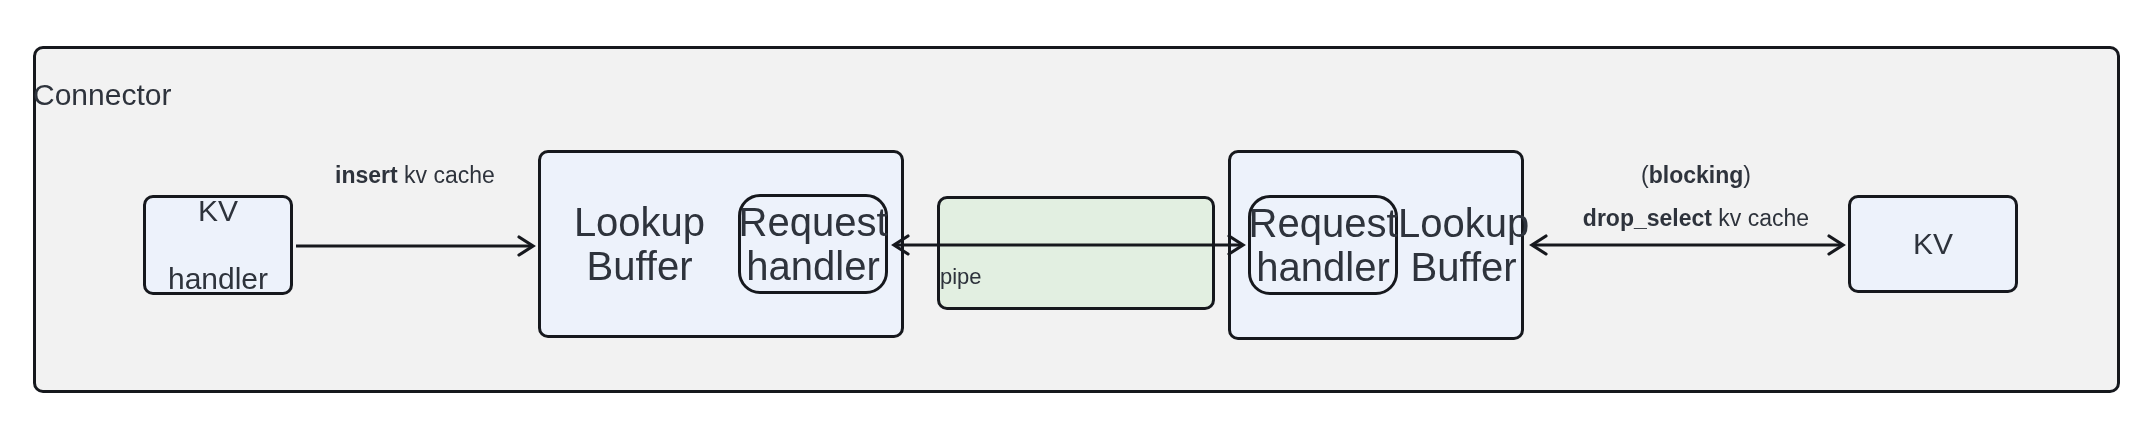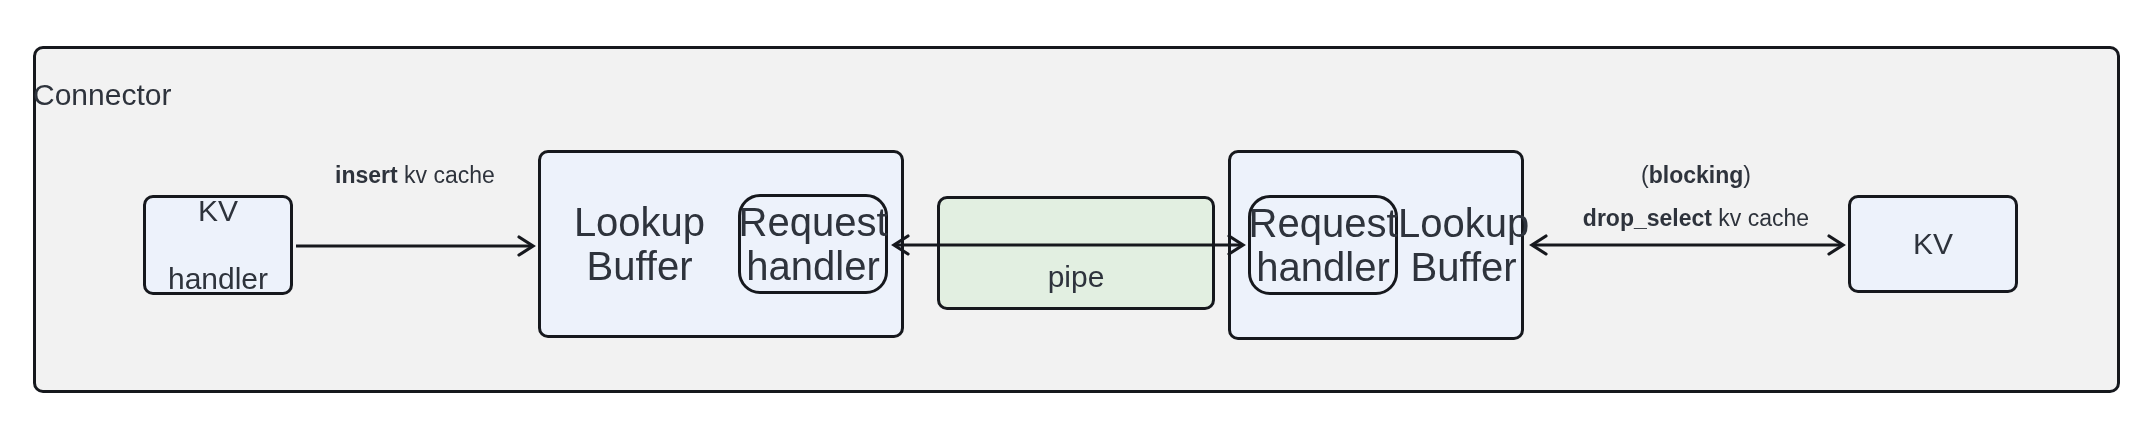--- a/index.html
+++ b/index.html
@@ -91,22 +91,22 @@
     left:937px; top:196px;
     width:278px; height:114px;
     background:var(--pipe-fill);
     border:3px solid var(--border);
     border-radius:10px;
   }
   .pipe-label{
     position:absolute;
     left:0; bottom:12px;
     width:100%;
-    text-align:center;
-    font-size:30px;
+    text-align:left;
+    font-size:22px;
     line-height:36px;
   }
   .edge-label{
     position:absolute;
     text-align:center;
     font-size:23px;
     line-height:43px;
     white-space:nowrap;
   }
   #edge-label-insert{ left:272px; top:154px; width:286px; }

